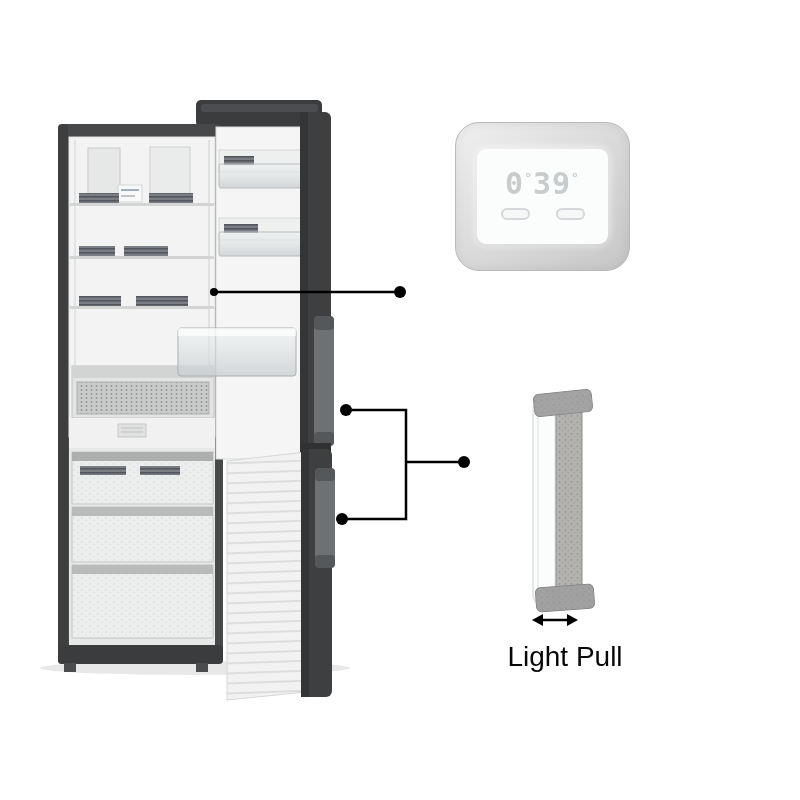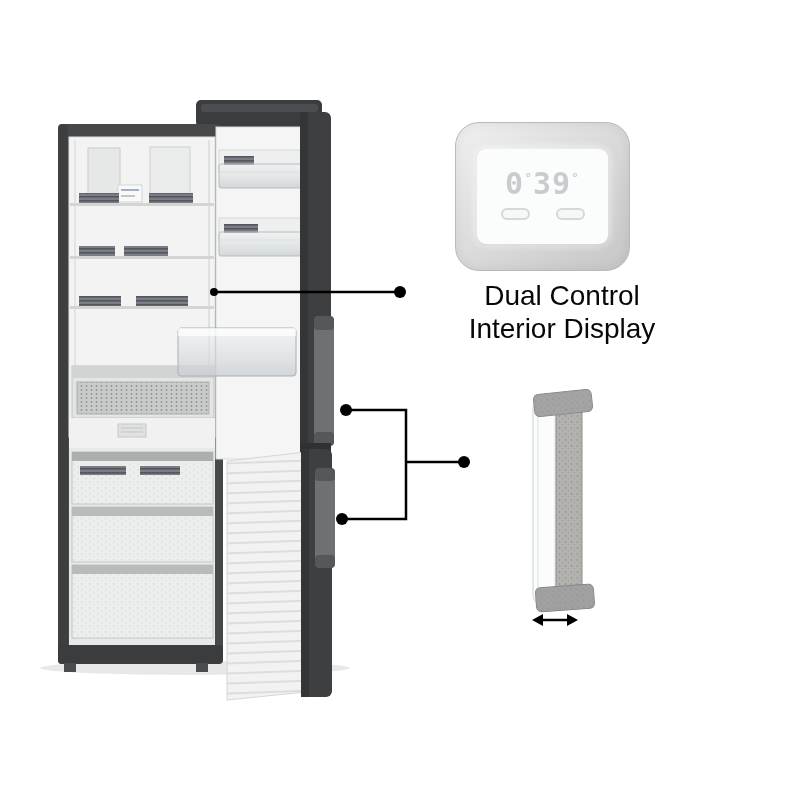--- a/index.html
+++ b/index.html
@@ -197,21 +197,18 @@
         <span class="digit right">39</span>
         <span class="deg">°</span>
       </div>
       <div class="btn-row">
         <span class="pill"></span>
         <span class="pill"></span>
       </div>
     </div>
   </div>
 
-  <div class="callout-label" id="display-label">
-    <div>Dual Control</div>
-    <div>Interior Display</div>
+
+  <div class="callout-label" id="handle-label">
+    <div>Light Pull</div>
   </div>
 
-  <div class="callout-label" id="handle-label">
-  </div>
-
 </div>
 
 </body></html>

